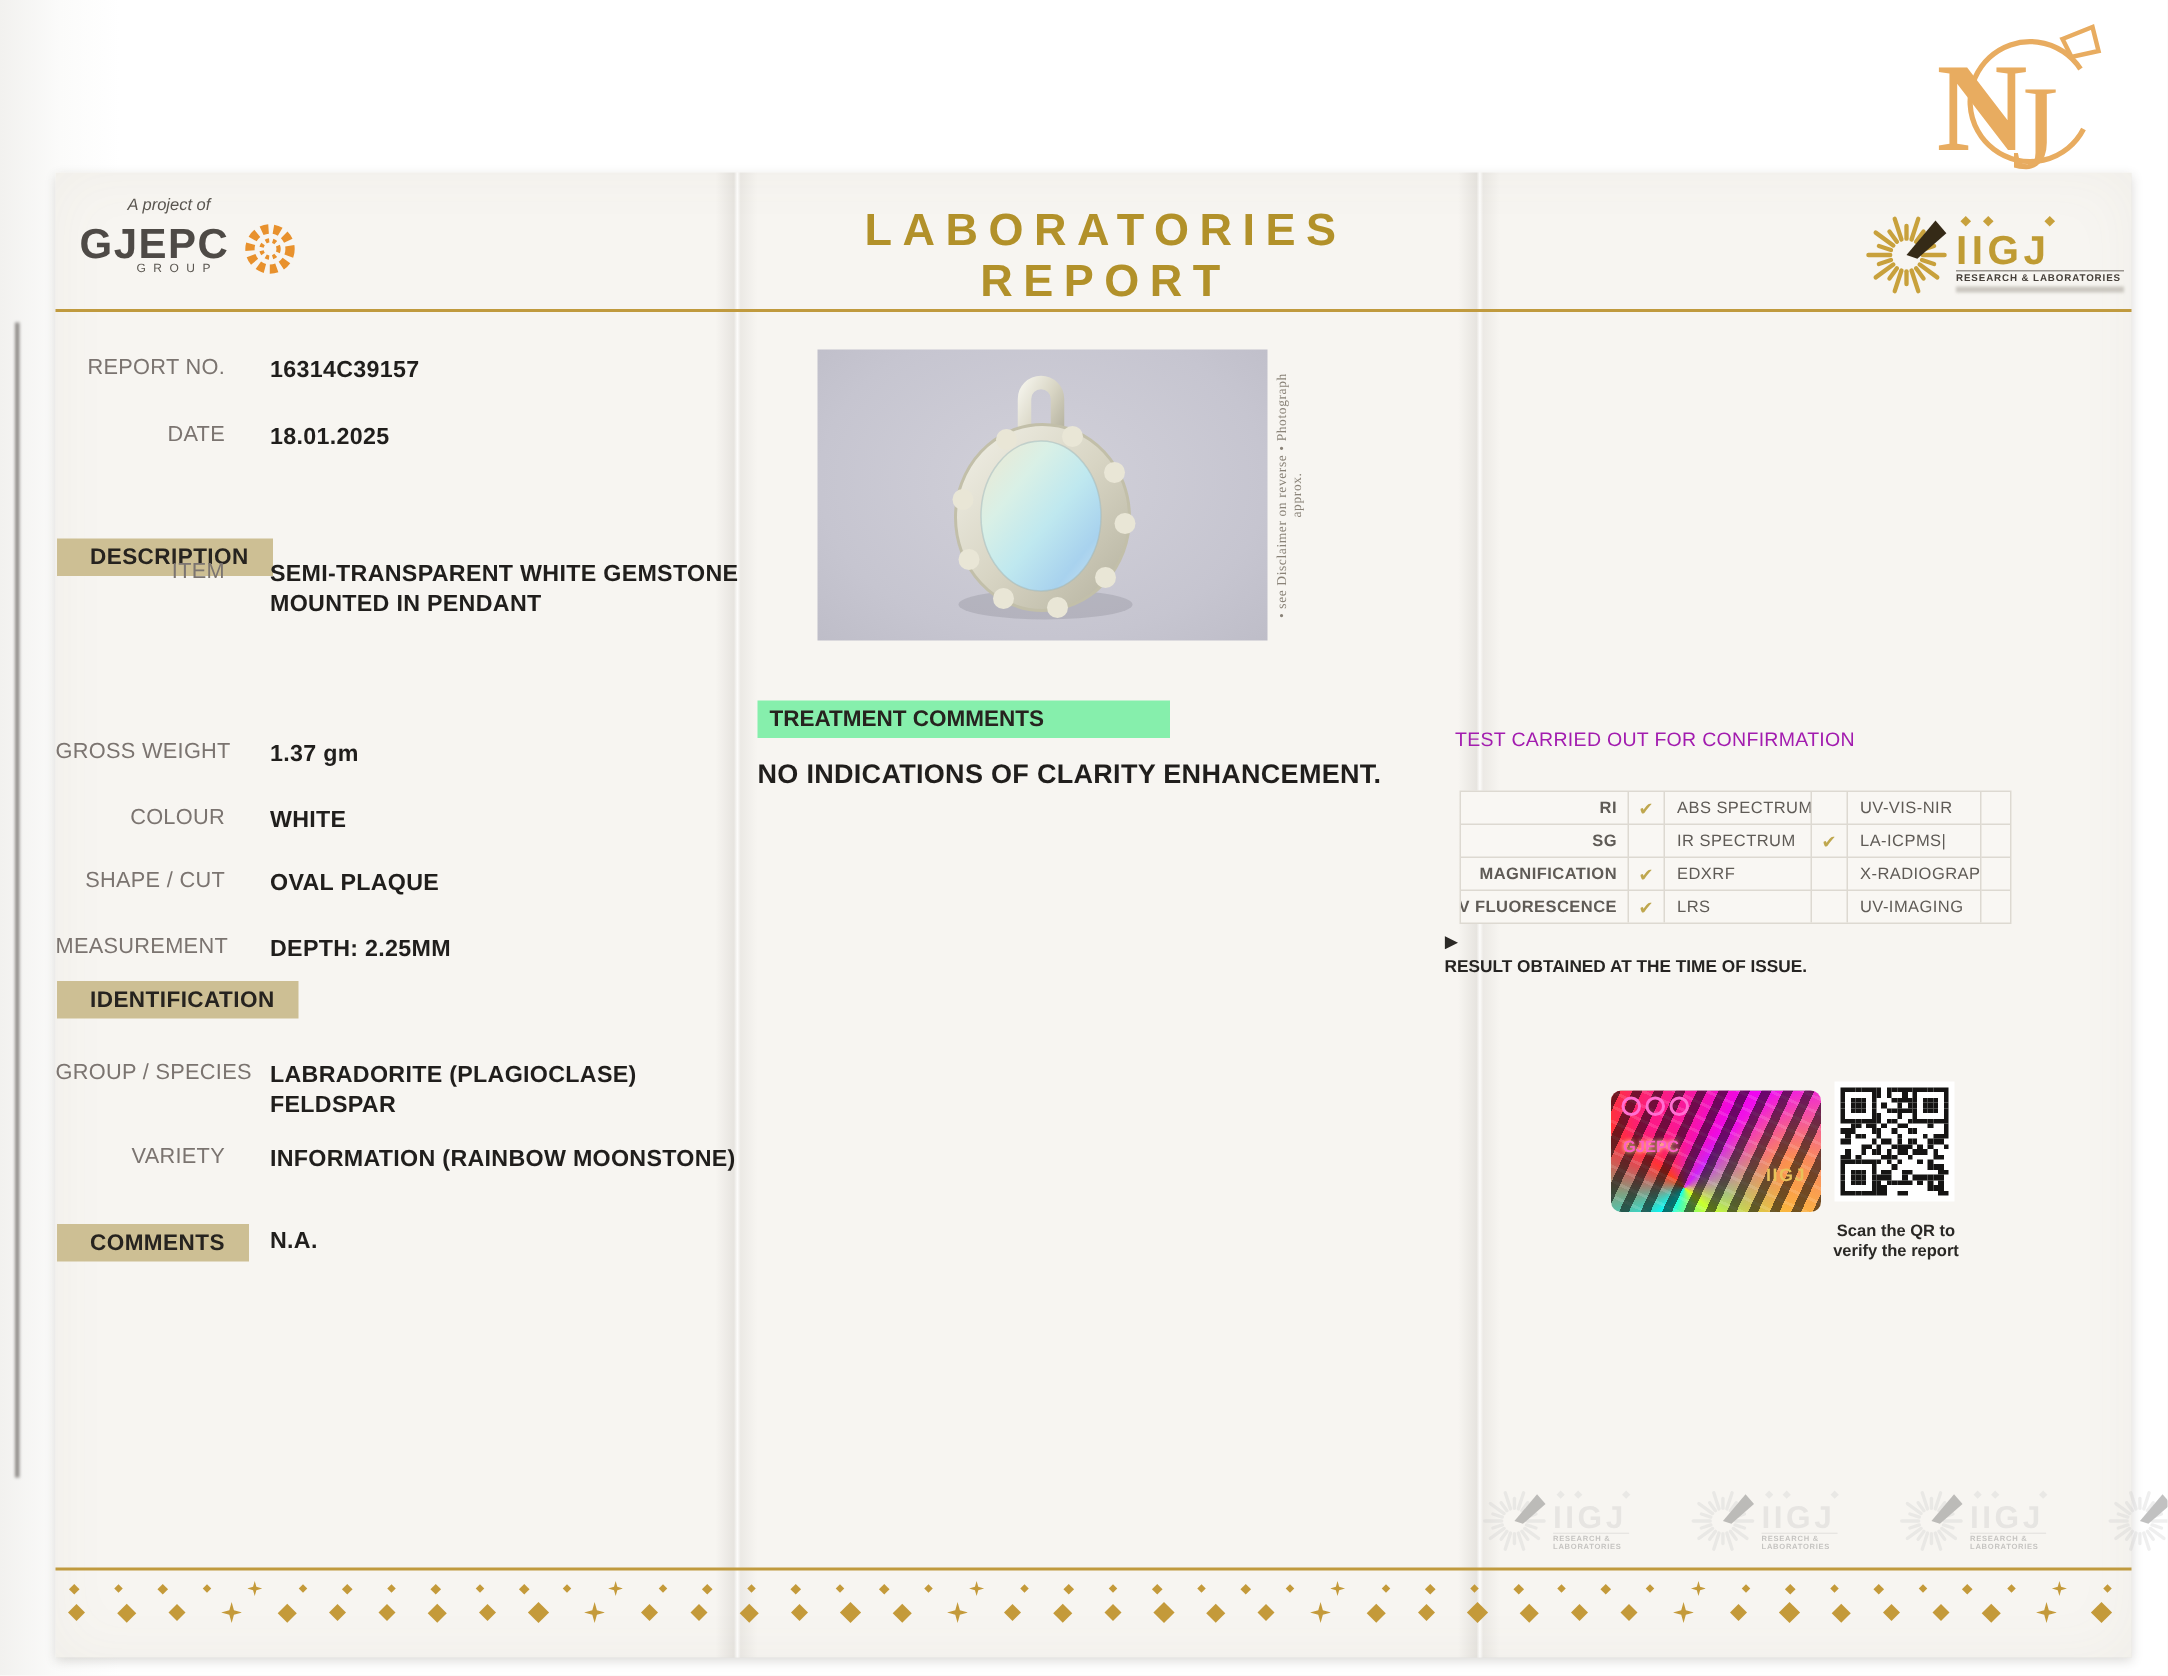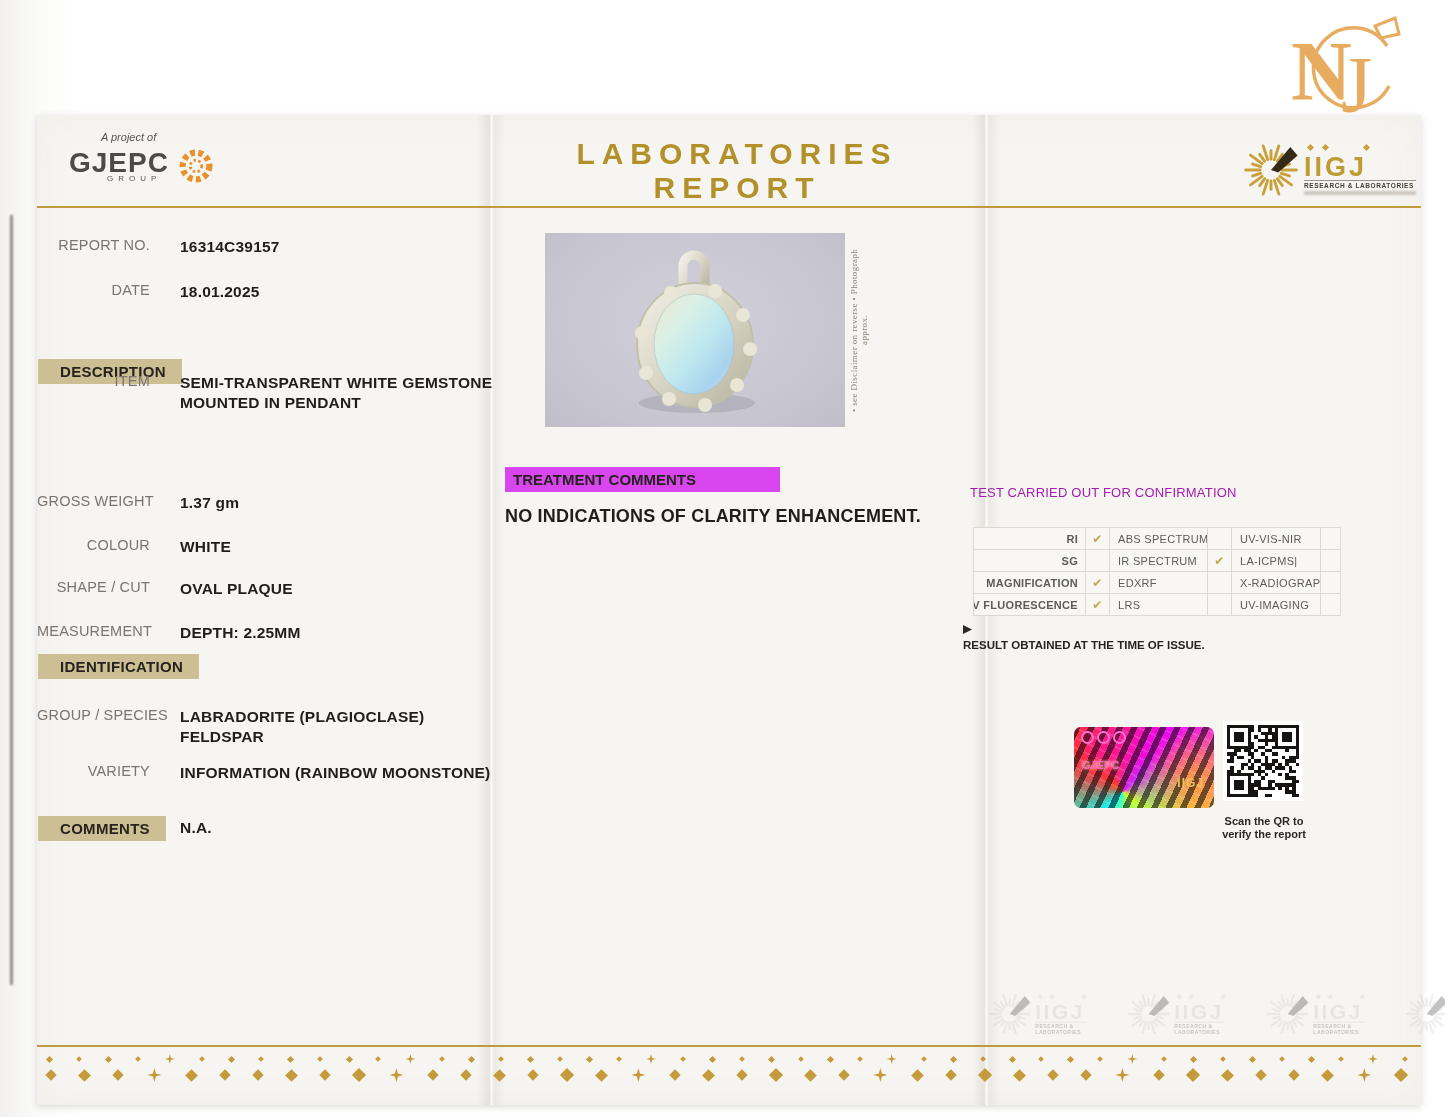--- a/index.html
+++ b/index.html
@@ -6,21 +6,21 @@
   body{width:1445px;height:1117px;background:#ffffff;font-family:"Liberation Sans",sans-serif;position:relative;overflow:hidden;}
   .page{position:absolute;inset:0;background:linear-gradient(90deg,#f2f1ef 0,#fbfbfa 40px,#ffffff 80px);}
   
   .paper{position:absolute;left:37px;top:115px;width:1384px;height:990px;background:#f7f5f1;
     box-shadow:0 2px 7px rgba(60,55,45,.18), inset 0 0 40px rgba(120,110,90,.05);}
   .fold{position:absolute;top:0;bottom:0;width:28px;
     background:linear-gradient(90deg,transparent,rgba(87,80,70,.10) 44%,rgba(255,255,255,.65) 52%,rgba(87,80,70,.07) 60%,transparent);}
   .edge-shadow{position:absolute;left:-27px;top:100px;height:770px;width:3px;background:rgba(45,40,35,.5);filter:blur(1.2px);}
   .rule{position:absolute;left:0;right:0;height:2px;background:#c09a3e;}
   
-  .gjepc{position:absolute;left:32px;top:16px;width:170px;}
+  .gjepc{position:absolute;left:16px;top:16px;width:170px;}
   .gjepc .proj{font-style:italic;font-size:11px;color:#5a5650;margin-left:32px;}
   .gjepc-row{display:flex;align-items:center;}
   .gjepc .name{font-size:28px;font-weight:bold;color:#4e4a46;letter-spacing:1px;line-height:26px;}
   .gjepc .country{font-size:8px;letter-spacing:5px;color:#5a5650;margin-left:38px;margin-top:-2px;}
   .title{position:absolute;left:440px;top:22px;width:520px;text-align:center;
     font-size:30px;font-weight:800;letter-spacing:7px;word-spacing:20px;color:#b2912a;}
   .nj{position:absolute;left:1283px;top:8px;width:125px;height:122px;}
   
   .iigj{display:flex;align-items:center;}
   .iigj-header{position:absolute;left:1205px;top:26px;}
@@ -40,21 +40,21 @@
   .field{position:absolute;left:0;display:flex;align-items:flex-start;white-space:nowrap;}
   .flabel{width:113px;text-align:right;font-size:14.5px;color:#7b7470;letter-spacing:.2px;flex:0 0 auto;}
   .fvalue{margin-left:30px;font-size:15.5px;font-weight:bold;color:#201e1c;letter-spacing:.2px;line-height:20px;}
   .schdr{position:absolute;left:1px;background:#cdbf94;padding:4px 16px 4px 22px;
     font-weight:bold;font-size:15px;color:#26231f;letter-spacing:.3px;white-space:nowrap;}
   
   .photo{position:absolute;left:508px;top:118px;width:300px;height:194px;
     background:radial-gradient(ellipse at 50% 45%,#d2d1da 0,#c6c5d0 70%,#bebdc8 100%);}
   .vcap{position:absolute;left:812px;top:118px;height:194px;writing-mode:vertical-rl;transform:rotate(180deg);
     font-family:"Liberation Serif",serif;font-size:9px;color:#8a8378;letter-spacing:.4px;text-align:center;}
-  .hdr-treat{position:absolute;left:468px;top:352px;width:275px;box-sizing:border-box;background:#d946ef;
+  .hdr-treat{position:absolute;left:468px;top:352px;width:275px;box-sizing:border-box;background:#86efac;
     padding:4px 10px 4px 8px;font-weight:bold;font-size:15px;color:#26231f;}
   .treat-text{position:absolute;left:468px;top:391px;font-size:18px;font-weight:bold;color:#201e1c;letter-spacing:.2px;}
   
   .tests-hd{position:absolute;left:933px;top:370px;font-size:13px;color:#a21caf;letter-spacing:.2px;}
   .ttable{position:absolute;left:936px;top:412px;width:366px;border:1px solid #ddd9d1;background:#f9f7f3;
     display:grid;grid-template-columns:112px 24px 98px 24px 89px 19px;}
   .tc{border-right:1px solid #ddd9d1;border-bottom:1px solid #ddd9d1;height:21px;display:flex;align-items:center;
     font-size:11px;color:#5f5b56;letter-spacing:.3px;white-space:nowrap;overflow:hidden;}
   .tc.r{justify-content:flex-end;padding-right:7px;font-weight:bold;}
   .tc.l{padding-left:8px;}

